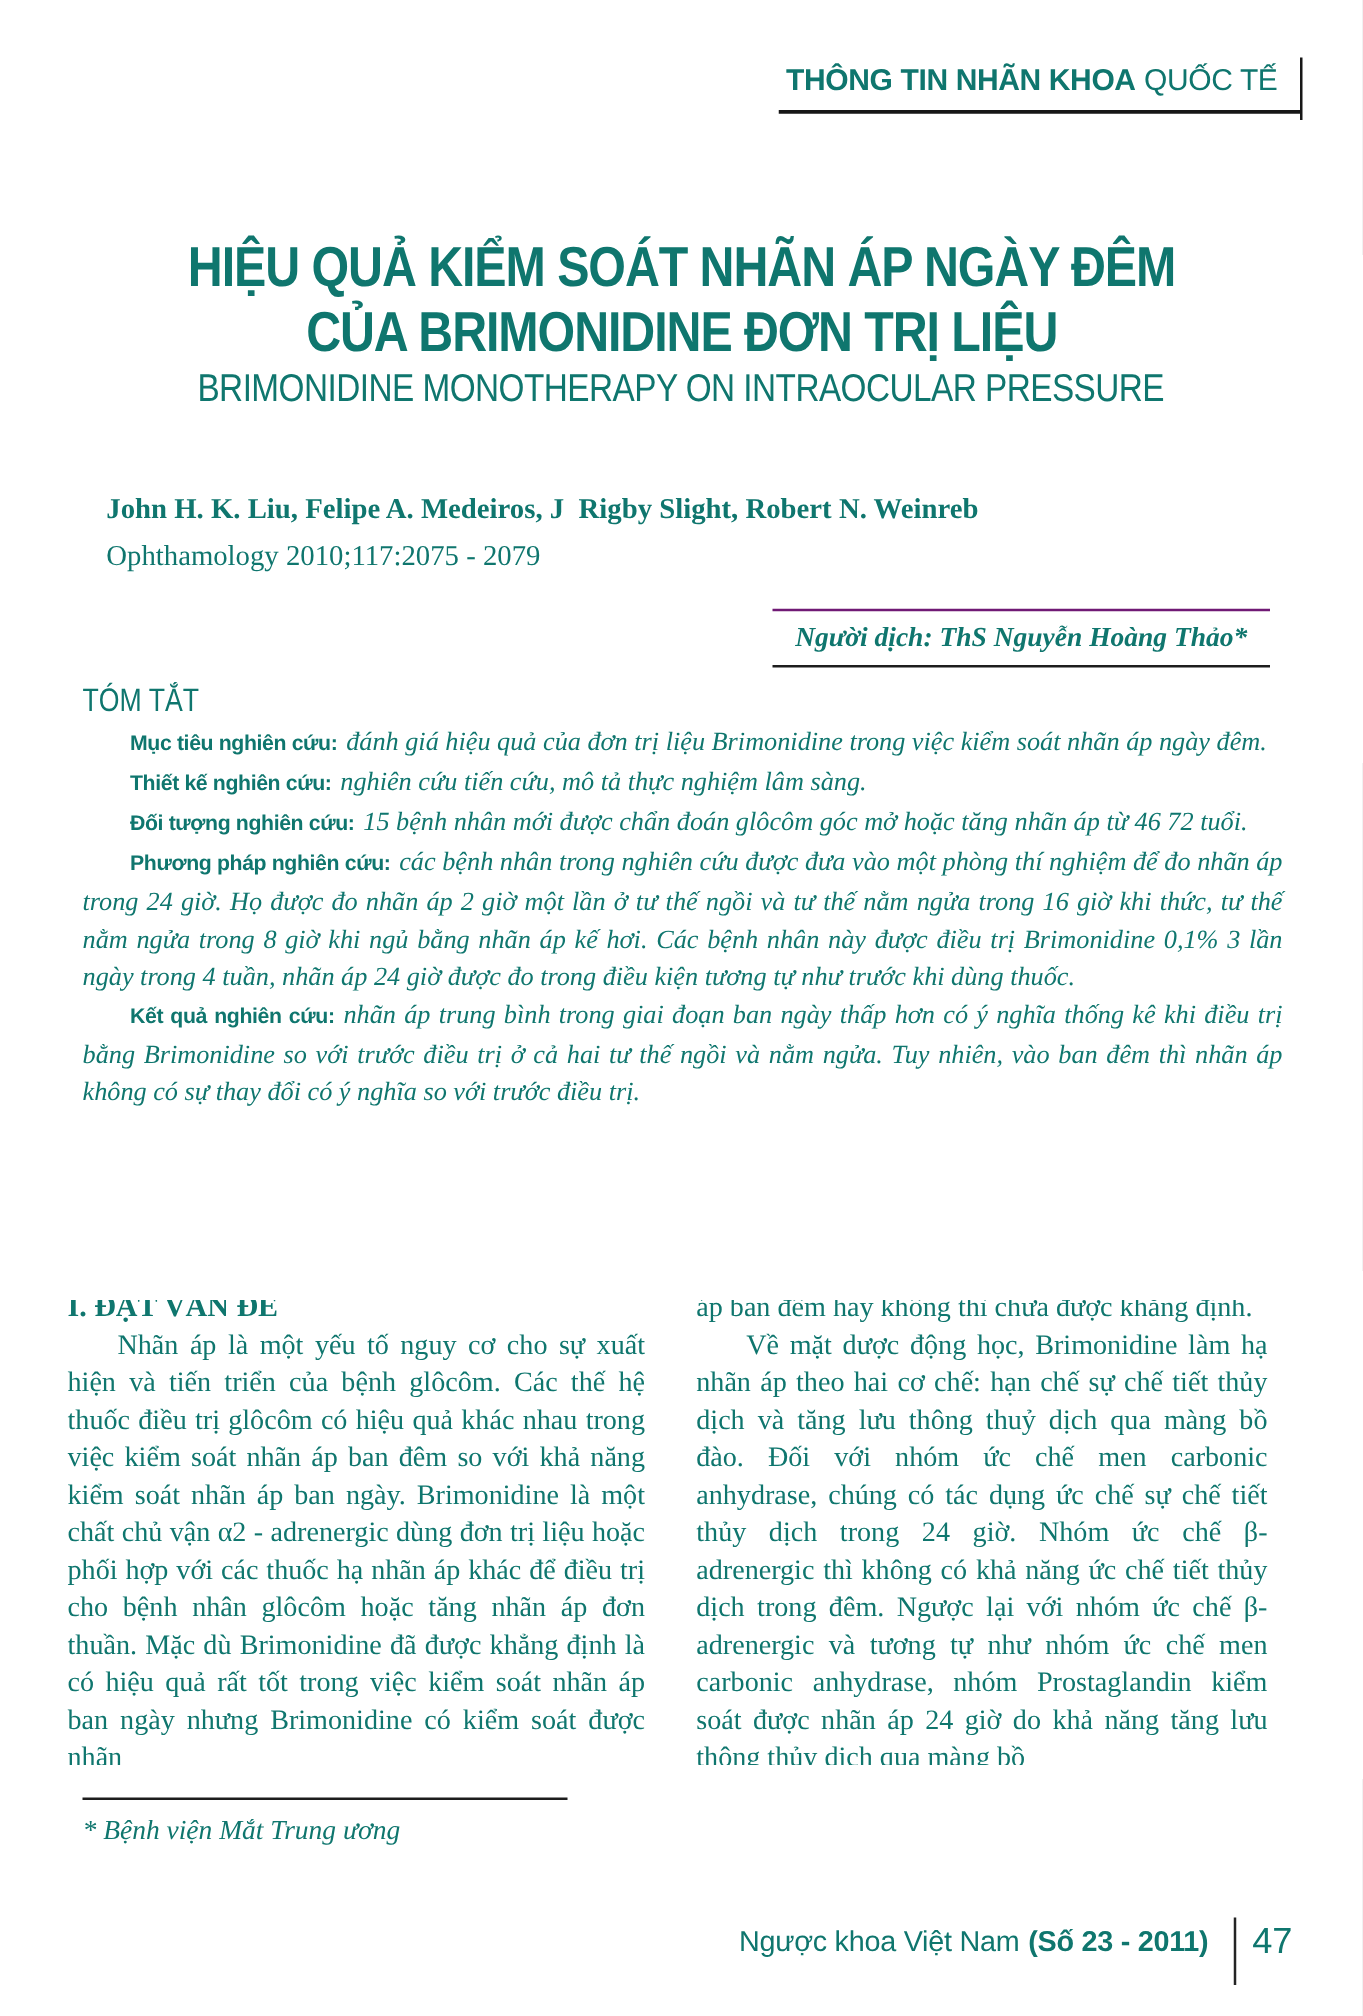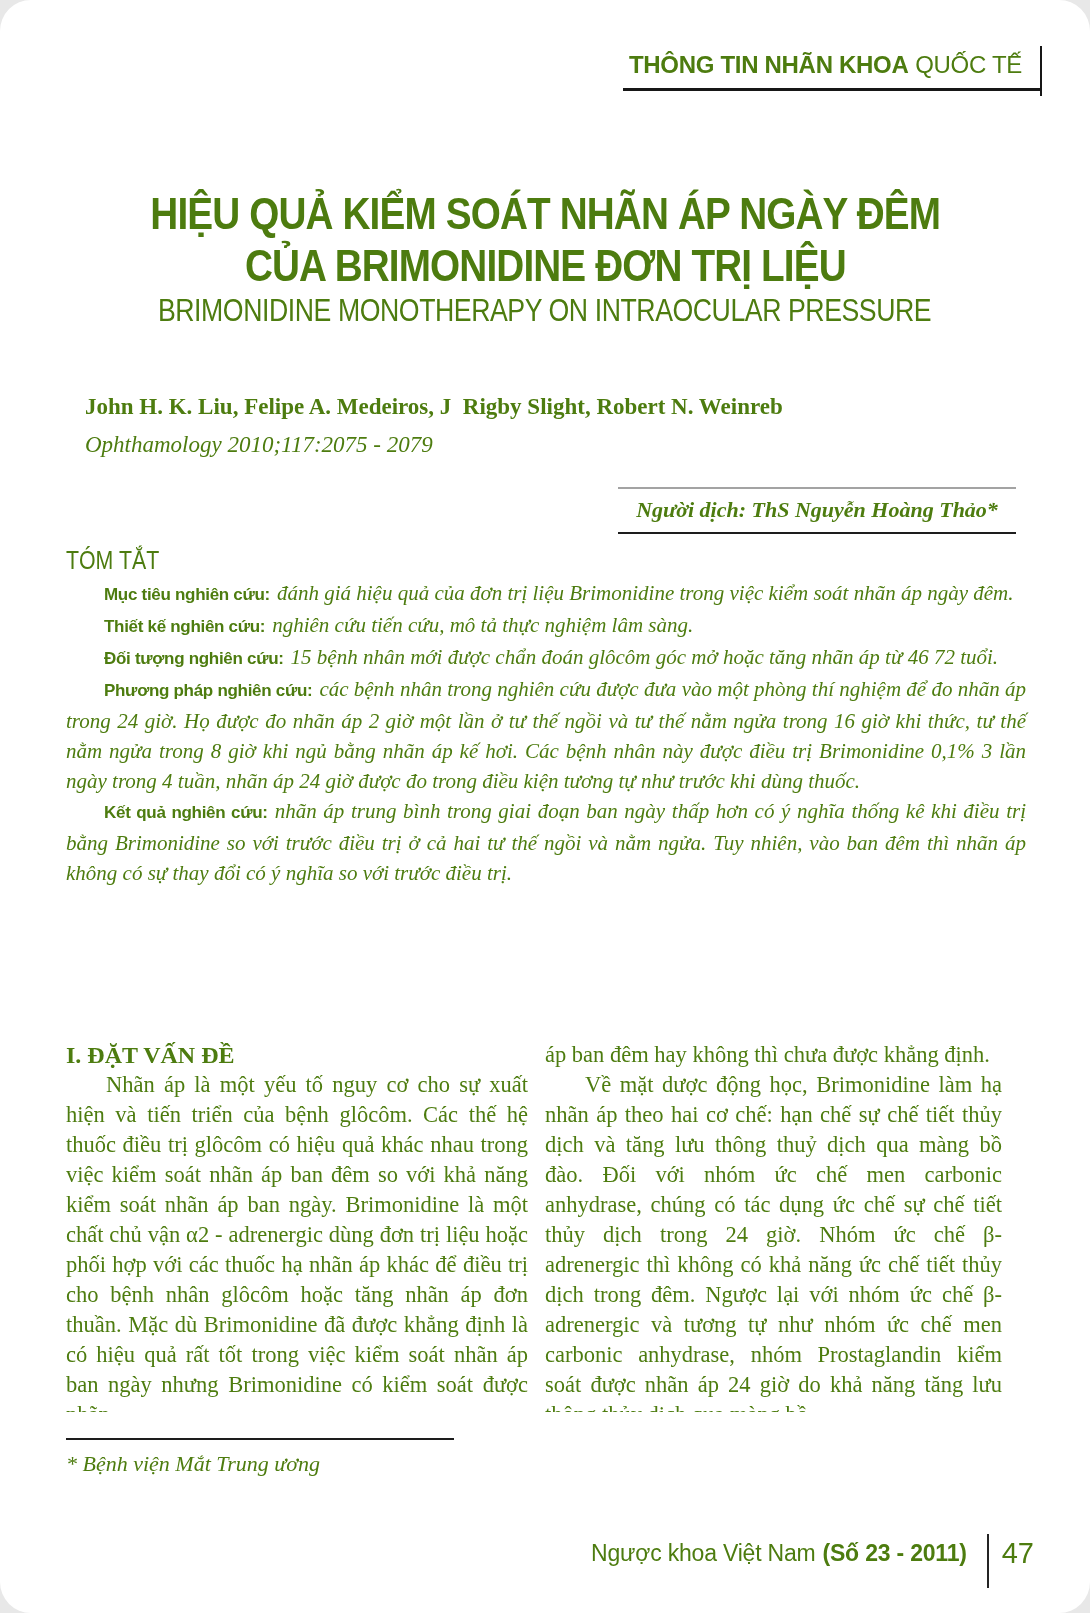--- a/index.html
+++ b/index.html
@@ -1,24 +1,23 @@
 <!DOCTYPE html>
 <html lang="vi"><head>
 <meta charset="utf-8">
 <style>
   html,body{margin:0;padding:0;background:#e8e8e8;}
   .page{
     position:relative;
     width:1090px;height:1613px;
     margin:0 auto;
     background:#ffffff;
-    color:#4d7c0f;
+    color:#0f766e;
     font-family:"Liberation Serif", serif;
     overflow:hidden;
-    border-radius:31px;
   }
 
   
   .kicker{
     position:absolute;top:46px;right:50px;
     font-family:"Liberation Sans", sans-serif;
     font-size:24px;line-height:30px;
     padding:4px 18px 8px 6px;
     border-bottom:3px solid #171717;
     white-space:nowrap;
@@ -41,26 +40,26 @@
   }
   .title-en{
     font-family:"Liberation Sans", sans-serif;
     font-weight:normal;font-size:31px;line-height:38px;
     letter-spacing:-0.5px;
   }
 
   
   .byline{position:absolute;left:85px;top:392px;}
   .authors{font-weight:bold;font-size:23px;line-height:30px;}
-  .journal-ref{font-style:italic;font-size:23px;line-height:30px;margin-top:8px;}
+  .journal-ref{font-size:23px;line-height:30px;margin-top:8px;}
 
   
   .translator{
     position:absolute;left:618px;top:487px;width:398px;
-    border-top:2px solid #a3a3a3;border-bottom:2px solid #1d1d1d;
+    border-top:2px solid #701a75;border-bottom:2px solid #1d1d1d;
     padding:8px 0 9px 0;
     text-align:center;
     font-style:italic;font-weight:bold;font-size:22px;
   }
 
   
   .abstract{position:absolute;left:66px;top:546px;width:960px;}
   .abstract-heading{
     margin:0 0 4px 0;
     font-family:"Liberation Sans", sans-serif;
@@ -75,22 +74,22 @@
   .ab-label{
     font-family:"Liberation Sans", sans-serif;
     font-weight:bold;font-style:normal;
     font-size:17px;letter-spacing:-0.3px;
     margin-right:7px;
   }
   .ab-text{font-style:italic;}
 
   
   .columns{
-    position:absolute;left:66px;top:1040px;width:960px;height:372px;
-    display:flex;gap:17px;overflow:hidden;
+    position:absolute;left:54px;top:1040px;width:960px;height:372px;
+    display:flex;gap:41px;overflow:hidden;align-items:center;
   }
   .col{font-size:22.5px;line-height:30px;}
   .col-left{width:462px;}
   .col-right{width:457px;}
   .section-heading{
     margin:0;font-weight:bold;font-size:24px;line-height:30px;
   }
   .col p{margin:0;text-align:justify;}
   .p-indent{text-indent:40px;}
 

